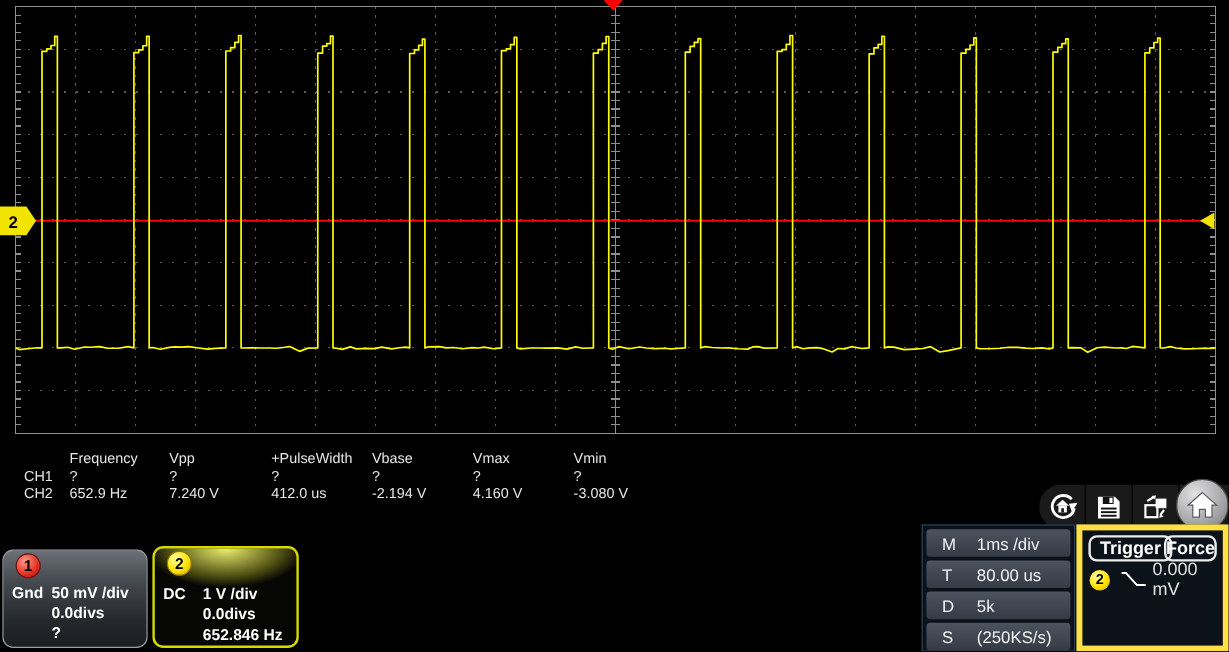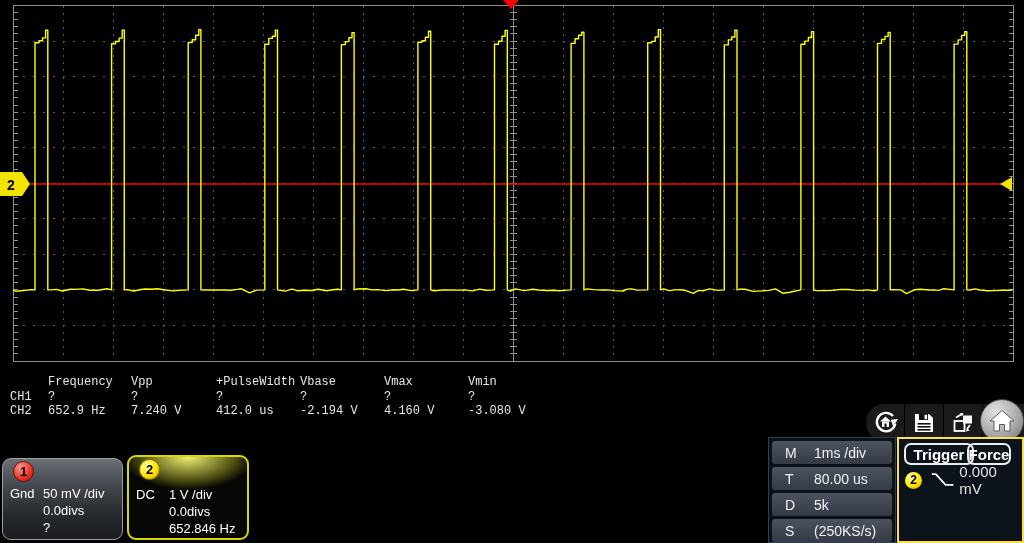--- a/index.html
+++ b/index.html
@@ -2,36 +2,36 @@
 <html><head>
 <meta charset="utf-8">
 <style>
   html,body{margin:0;padding:0;background:#000;}
   #screen{position:relative;width:1024px;height:543px;background:#000;overflow:hidden;
           font-family:"Liberation Sans","DejaVu Sans",sans-serif;}
   svg text{font-family:"Liberation Sans","DejaVu Sans",sans-serif;}
 
   
   .meas{position:absolute;left:0;top:371px;width:600px;height:58px;color:#e6e6e6;font-size:12px;}
-  .mrow{position:absolute;left:0;height:14px;white-space:nowrap;width:600px;font-family:Liberation Mono, monospace;}
+  .mrow{position:absolute;left:10px;height:14px;white-space:nowrap;width:600px;}
   .mrow span{position:absolute;white-space:nowrap;}
   .c0{left:10px}.c1{left:48px}.c2{left:131px}.c3{left:216px}.c4{left:300px}.c5{left:384px}.c6{left:468px}
   .r0{top:4px}.r1{top:19px}.r2{top:33px}
 
   
   .chbox{position:absolute;box-sizing:border-box;border-radius:9px;color:#fff;font-size:13px;}
   #ch1-box{left:2px;top:458px;width:121px;height:82px;border:1px solid #9aa0a6;
            background:linear-gradient(180deg,#6b7076 0%,#474c52 30%,#26292d 70%,#1b1d20 100%);}
   #ch2-box{left:127px;top:455px;width:122px;height:85px;border:2px solid #d8d800;
            background:radial-gradient(ellipse 85px 42px at 50% 0%,rgba(252,252,120,0.95),rgba(190,190,40,0.40) 55%,rgba(0,0,0,0) 78%),#060604;}
   .badge{position:absolute;left:10px;top:2px;width:19px;height:19px;border-radius:50%;
          text-align:center;line-height:19px;font-weight:bold;font-size:13px;color:#000;}
   .badge-red{background:radial-gradient(circle at 35% 30%,#ff9a8a,#e23022 60%,#9c1408);border:1px solid #70100a;}
   .badge-yellow{background:radial-gradient(circle at 35% 30%,#ffffa0,#ffe400 55%,#c8a400);border:1px solid #8a7a00;}
-  .chline{position:absolute;white-space:nowrap;}
+  .chline{position:absolute;white-space:nowrap;font-weight:bold;}
   .coup{left:7px}.val{left:40px}
   .l1{top:27px}.l2{top:44px}.l3{top:61px}
   #ch2-box .l1{top:30px}#ch2-box .l2{top:47px}#ch2-box .l3{top:64px}
 
   
   .iconbar{position:absolute;left:866px;top:404px;width:158px;height:37px;background:#1a1a1a;
            border-radius:18px 0 0 18px;display:flex;align-items:center;}
   .icell{width:38px;height:37px;display:flex;align-items:center;justify-content:center;border-right:1px solid #000;}
   .home-circle{position:absolute;left:980px;top:399px;width:44px;height:44px;border-radius:50%;
          background:radial-gradient(circle at 35% 28%,#e2e2e2,#a2a2a6 62%,#707074);border:1px solid #4a4a4a;
@@ -40,21 +40,21 @@
   
   .tbpanel{position:absolute;left:768px;top:437px;width:128px;height:106px;box-sizing:border-box;
            background:#0a111a;border:1px solid #2e4254;}
   .tbrow{margin:3px 3px 0 3px;height:23px;border-radius:3px;color:#f2f2f2;font-size:14px;
          background:linear-gradient(180deg,#4c535f,#343b45);display:flex;align-items:center;}
   .tbkey{width:29px;padding-left:13px;flex:none;}
   .tbval{white-space:nowrap;}
 
   
   .trgpanel{position:absolute;left:897px;top:437px;width:127px;height:106px;box-sizing:border-box;
-            background:#0c1219;border:2px solid #fde047;padding-left:34px;}
+            background:#0c1219;border:5px solid #fde047;padding-left:34px;}
   .obtn{position:absolute;top:4px;height:22px;border:2px solid #ececec;border-radius:7px;color:#fff;
         font-weight:bold;font-size:15px;display:flex;align-items:center;justify-content:center;
         background:transparent;box-sizing:border-box;}
   #trigger-btn{left:5px;width:70px;}
   #force-btn{left:68px;width:44px;text-align:center;}
   .trgrow{position:absolute;left:6px;top:31px;height:20px;display:flex;align-items:center;color:#e2e2e2;font-size:15px;}
   .trgbadge{width:17px;height:17px;border-radius:50%;text-align:center;line-height:17px;
             font-weight:bold;font-size:12px;color:#000;flex:none;
             background:radial-gradient(circle at 35% 30%,#ffffa0,#ffe400 55%,#c8a400);}
 </style>

